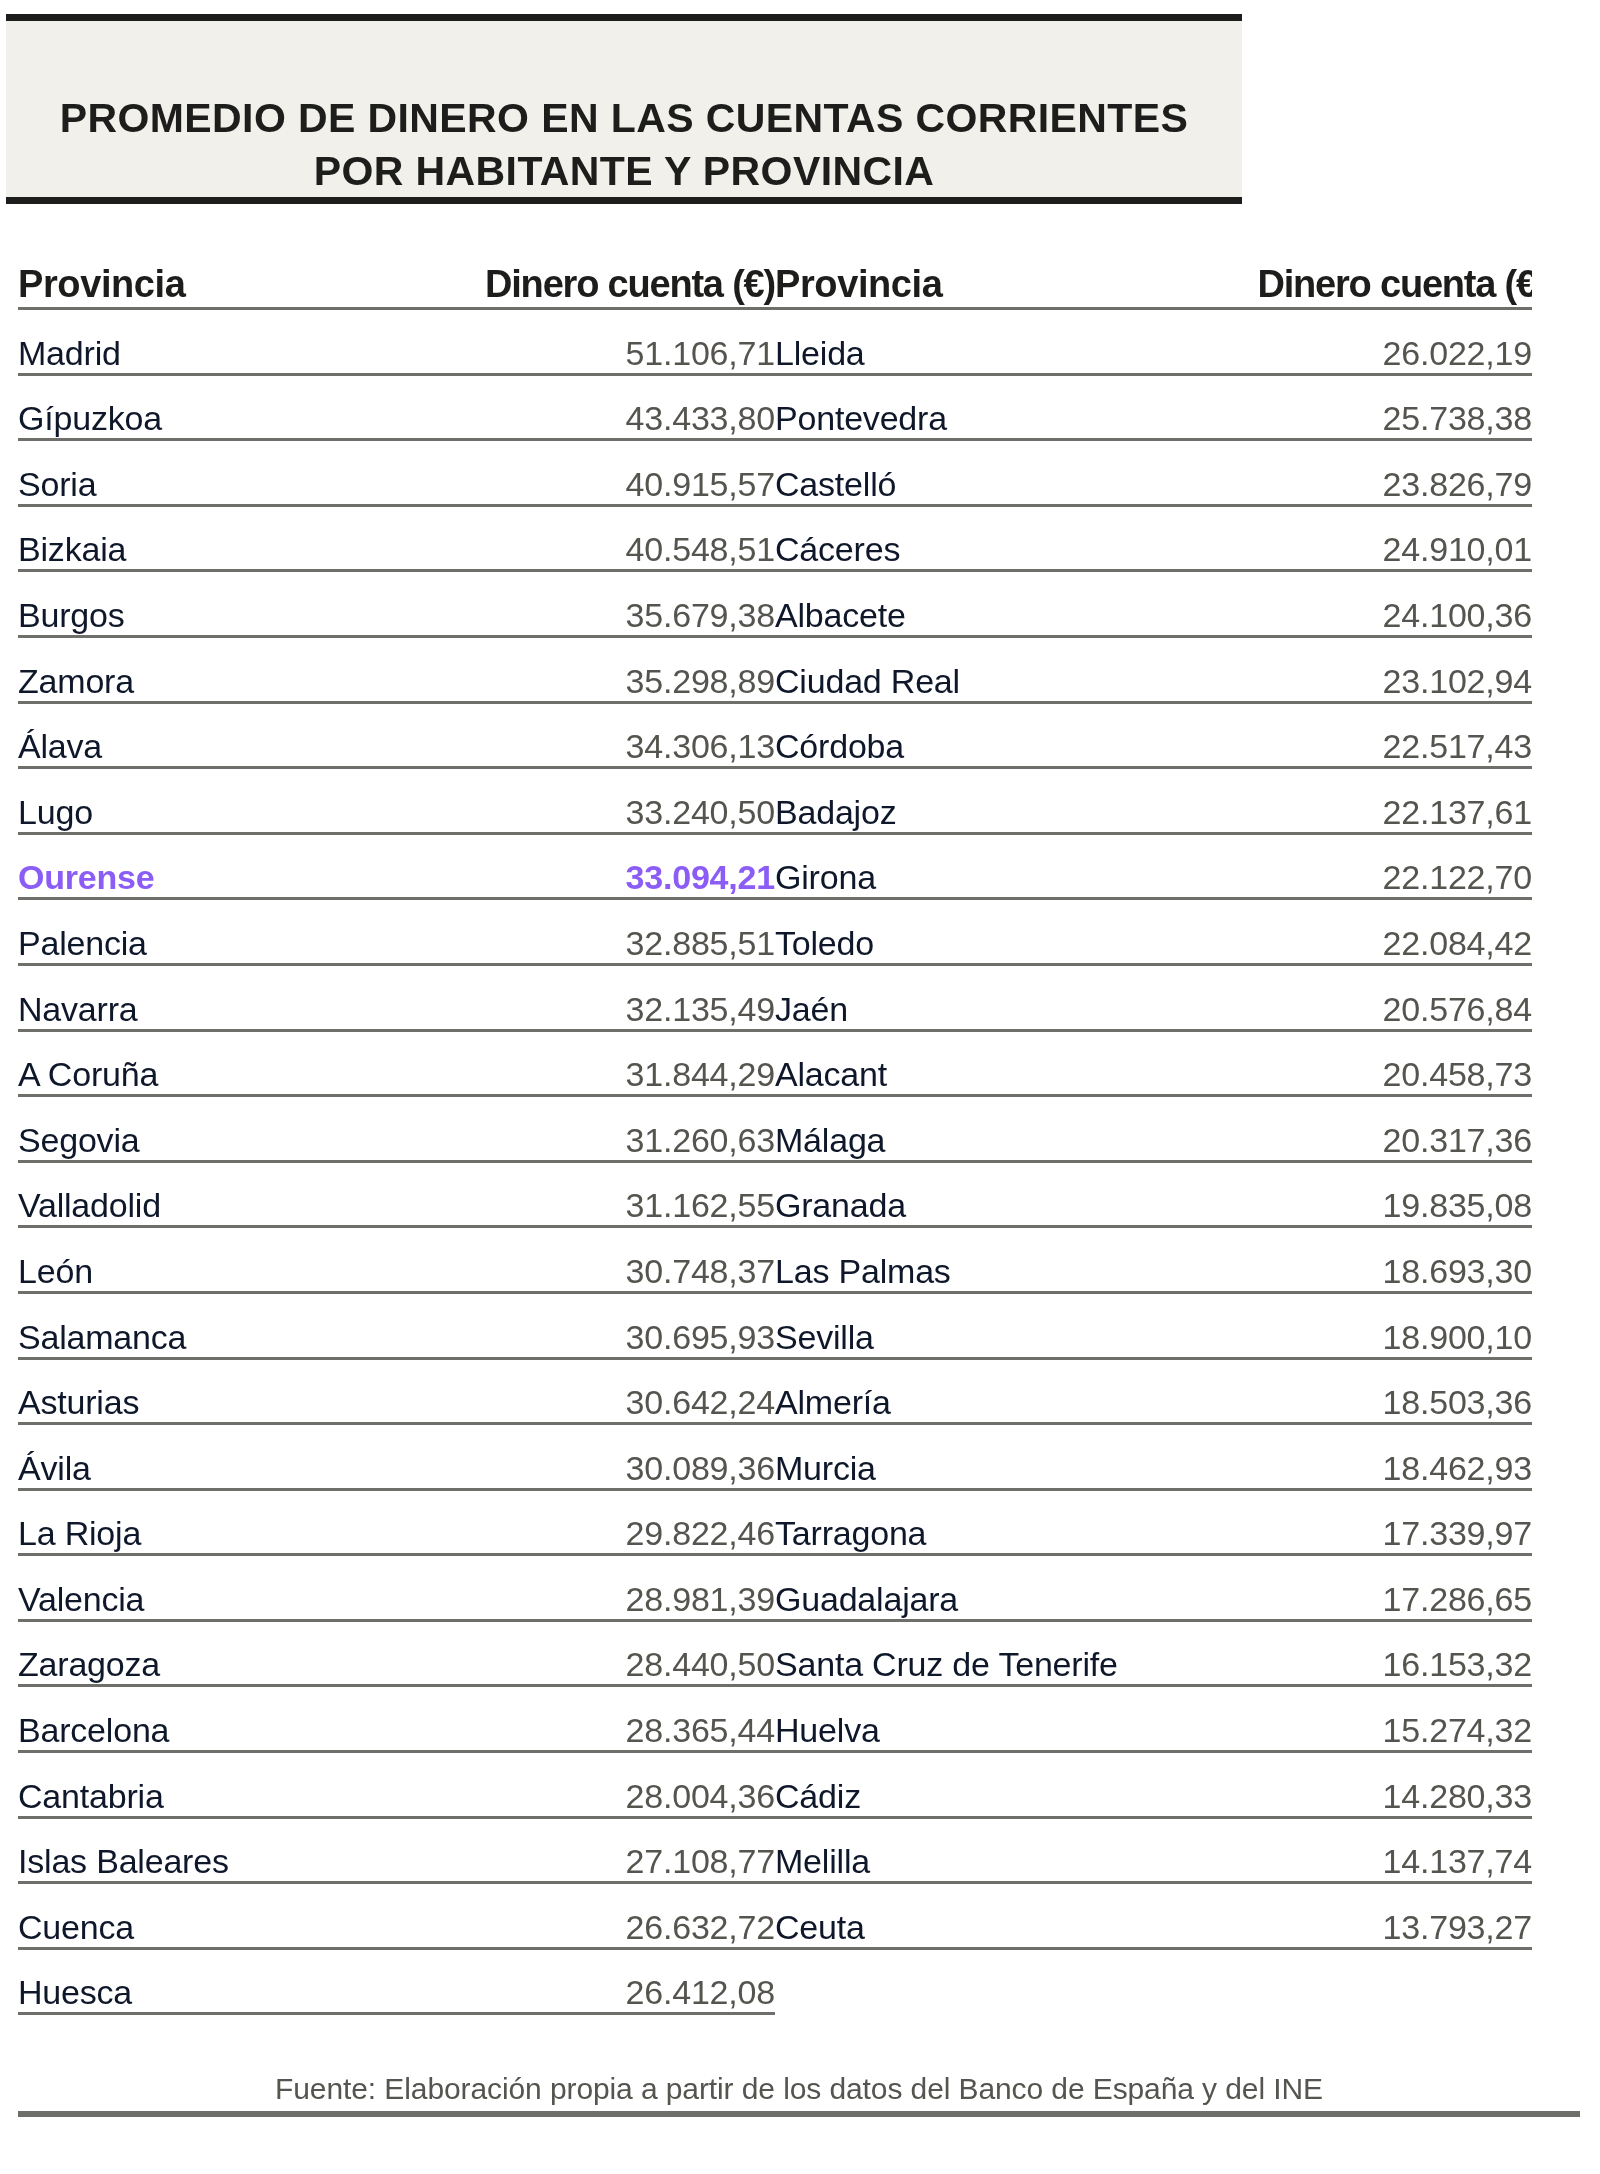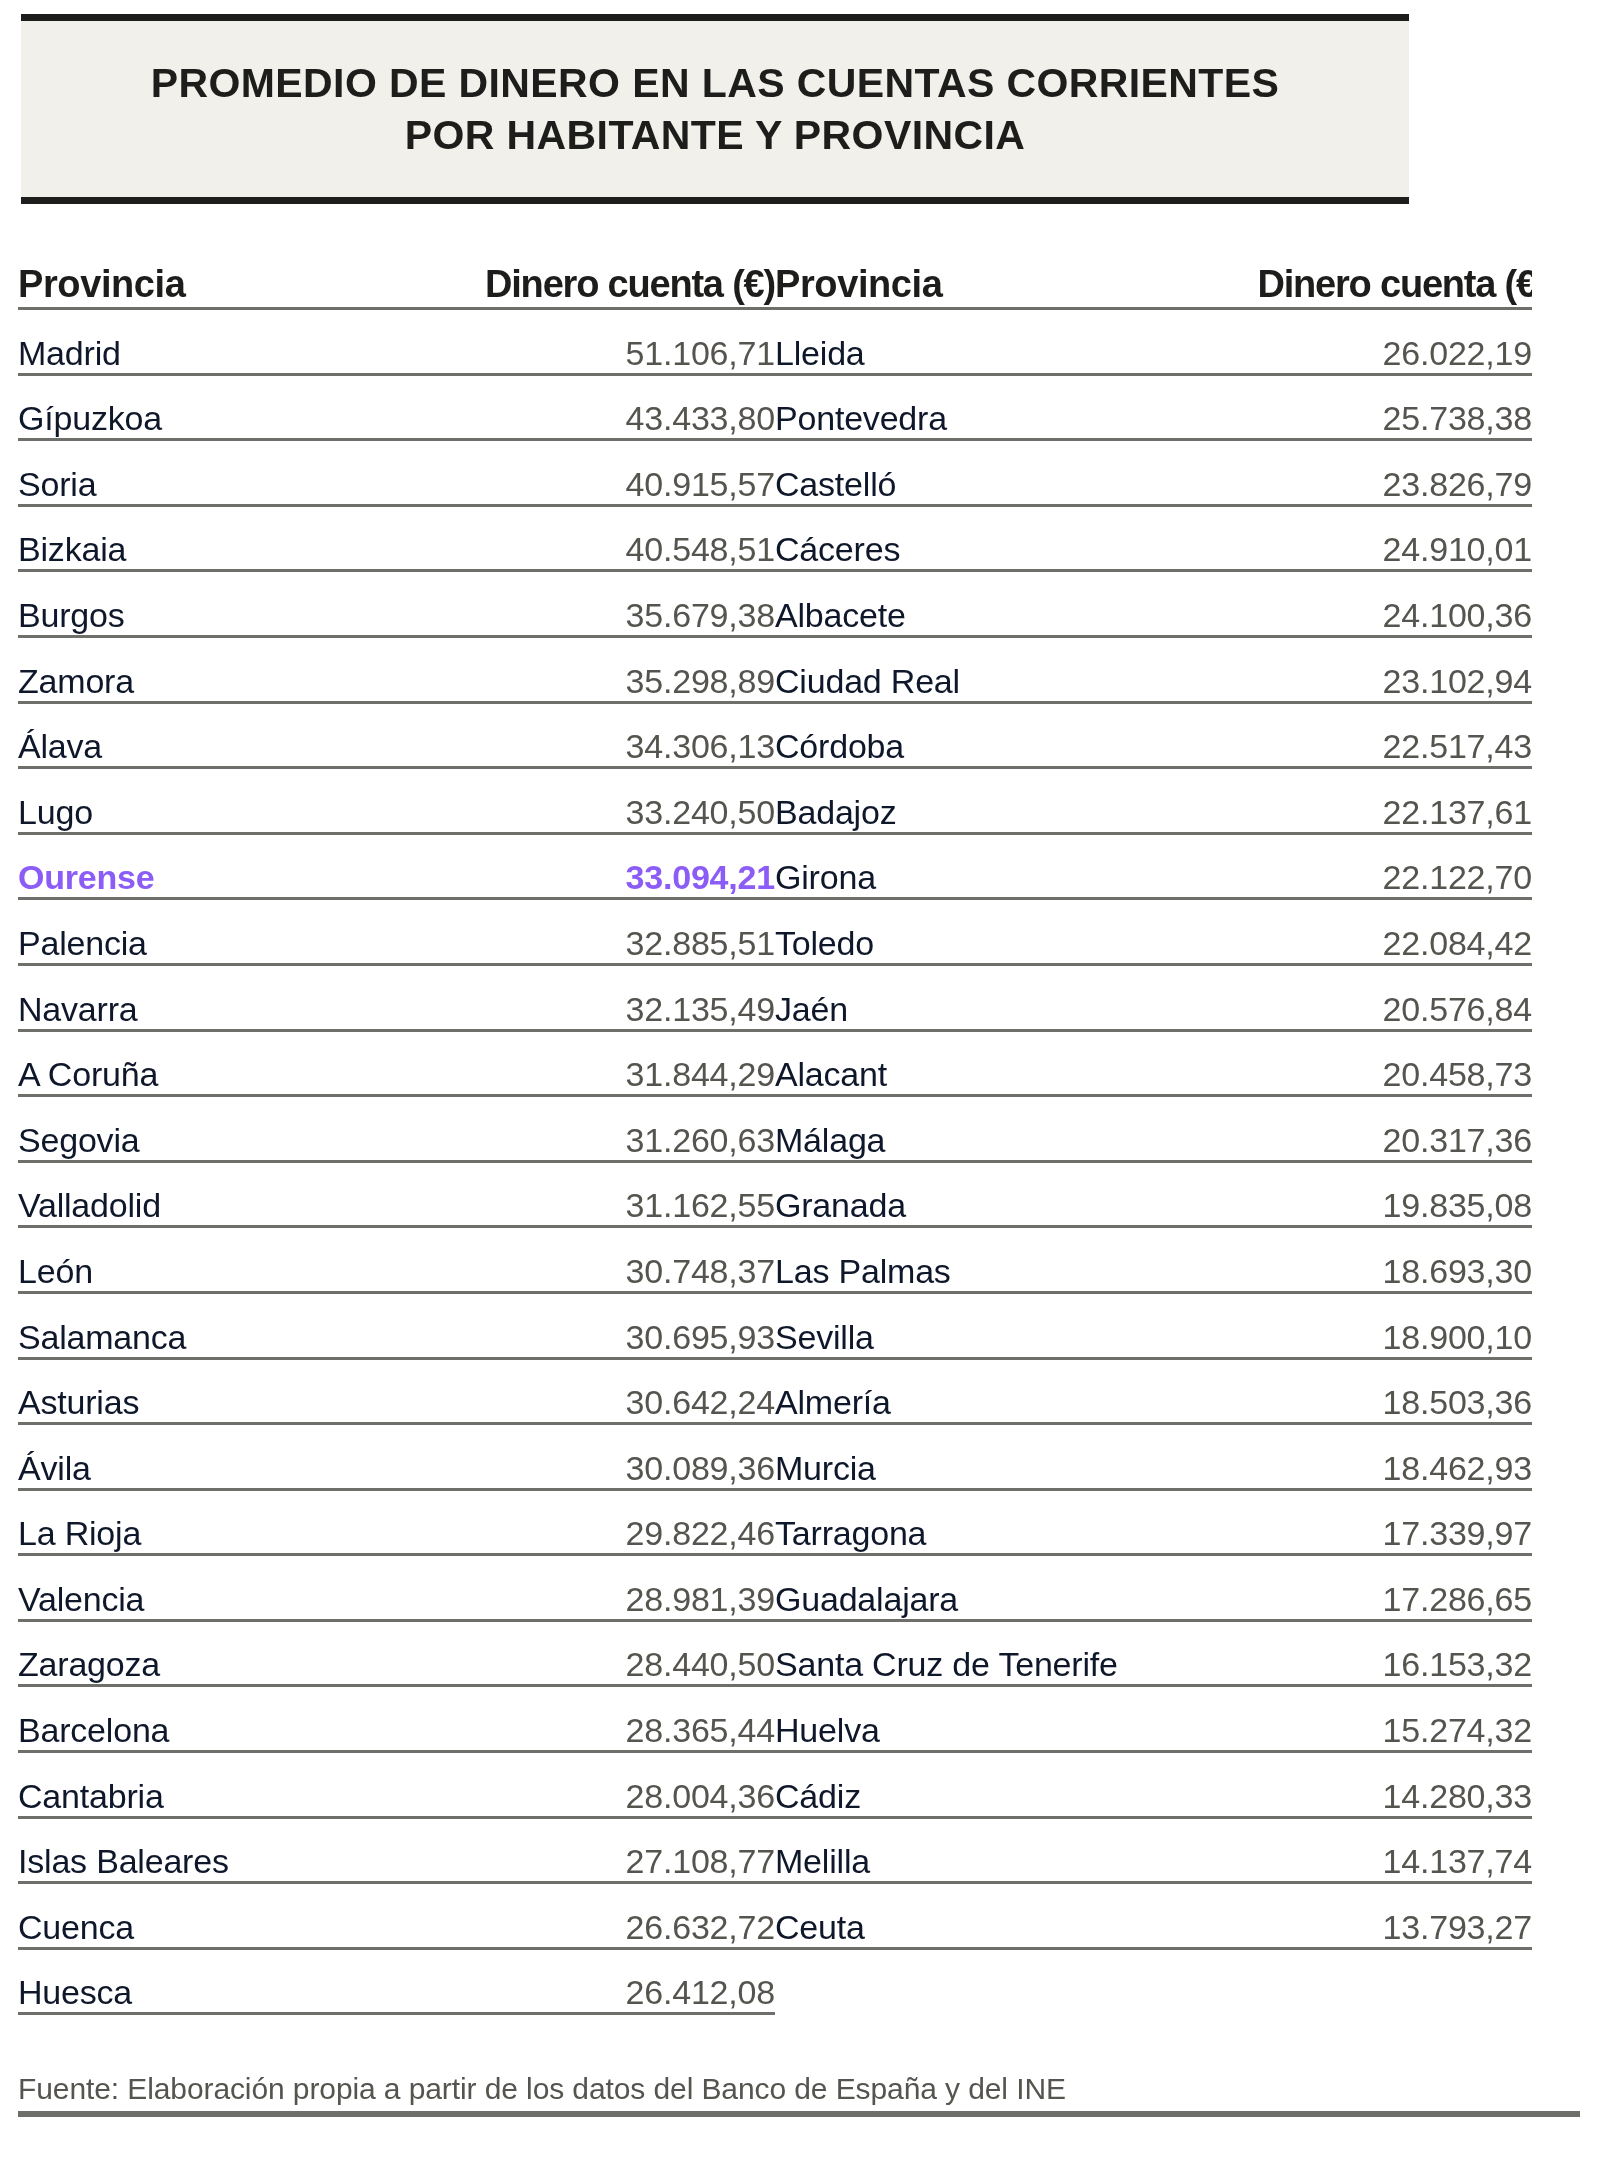--- a/index.html
+++ b/index.html
@@ -22,32 +22,32 @@
     left: 0; top: 0;
     width: 1600px;
     height: 2174px;
     background: #ffffff;
     box-sizing: border-box;
   }
 
   
   .title-band {
     position: absolute;
-    left: 21px;
+    left: 6px;
     top: 14px;
-    width: 1388px;
+    width: 1236px;
     height: 190px;
     background: #f1f0ea;
     box-sizing: border-box;
     border-top: 7px solid #1d1d1b;
     border-bottom: 7px solid #1d1d1b;
     display: flex;
     flex-direction: column;
     align-items: center;
-    justify-content: center;
+    justify-content: flex-end;
     text-align: center;
   }
   .title-line {
     font-weight: bold;
     font-size: 41px;
     letter-spacing: 0.4px;
     line-height: 1.28;
     color: #1d1d1b;
     white-space: nowrap;
   }
@@ -117,21 +117,21 @@
     right: -4px;
     margin-left: 48px;
   }
 
   
   .footer {
     position: absolute;
     left: 18px;
     top: 2072px;
     width: 1562px;
-    text-align: left;
+    text-align: center;
     box-sizing: border-box;
     border-bottom: 6px solid #6e6e6b;
     padding-bottom: 5px;
   }
   .footer-text {
     font-size: 30px;
     color: #55544f;
     letter-spacing: -0.1px;
     white-space: nowrap;
   }

